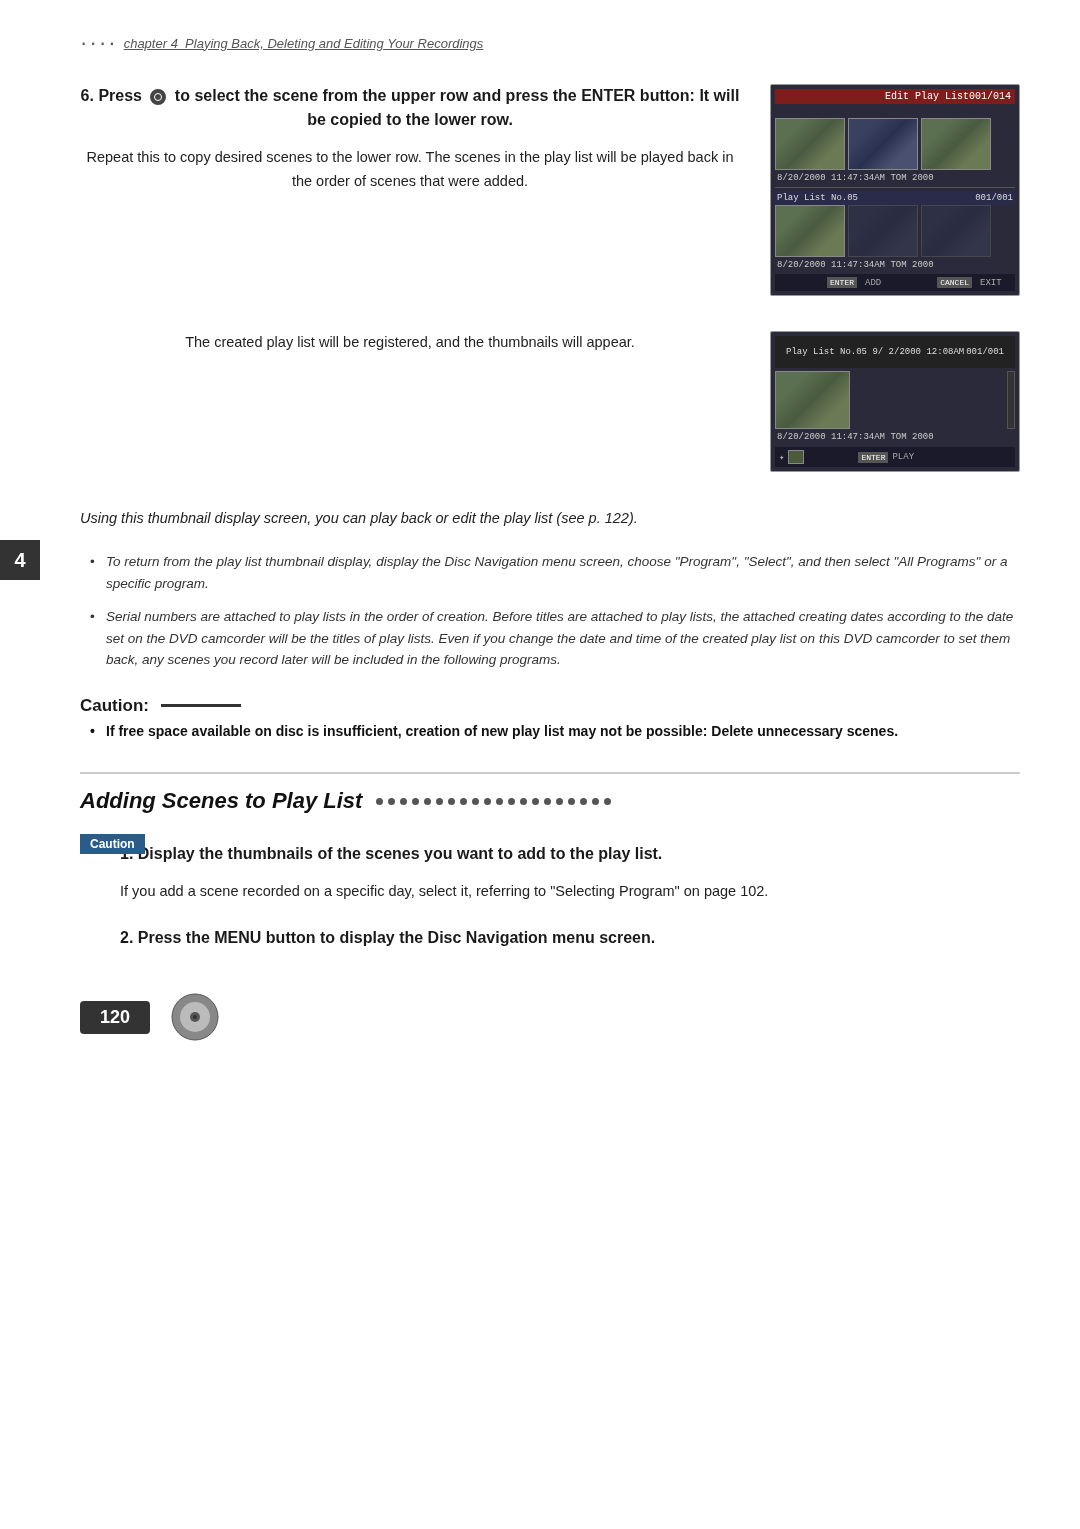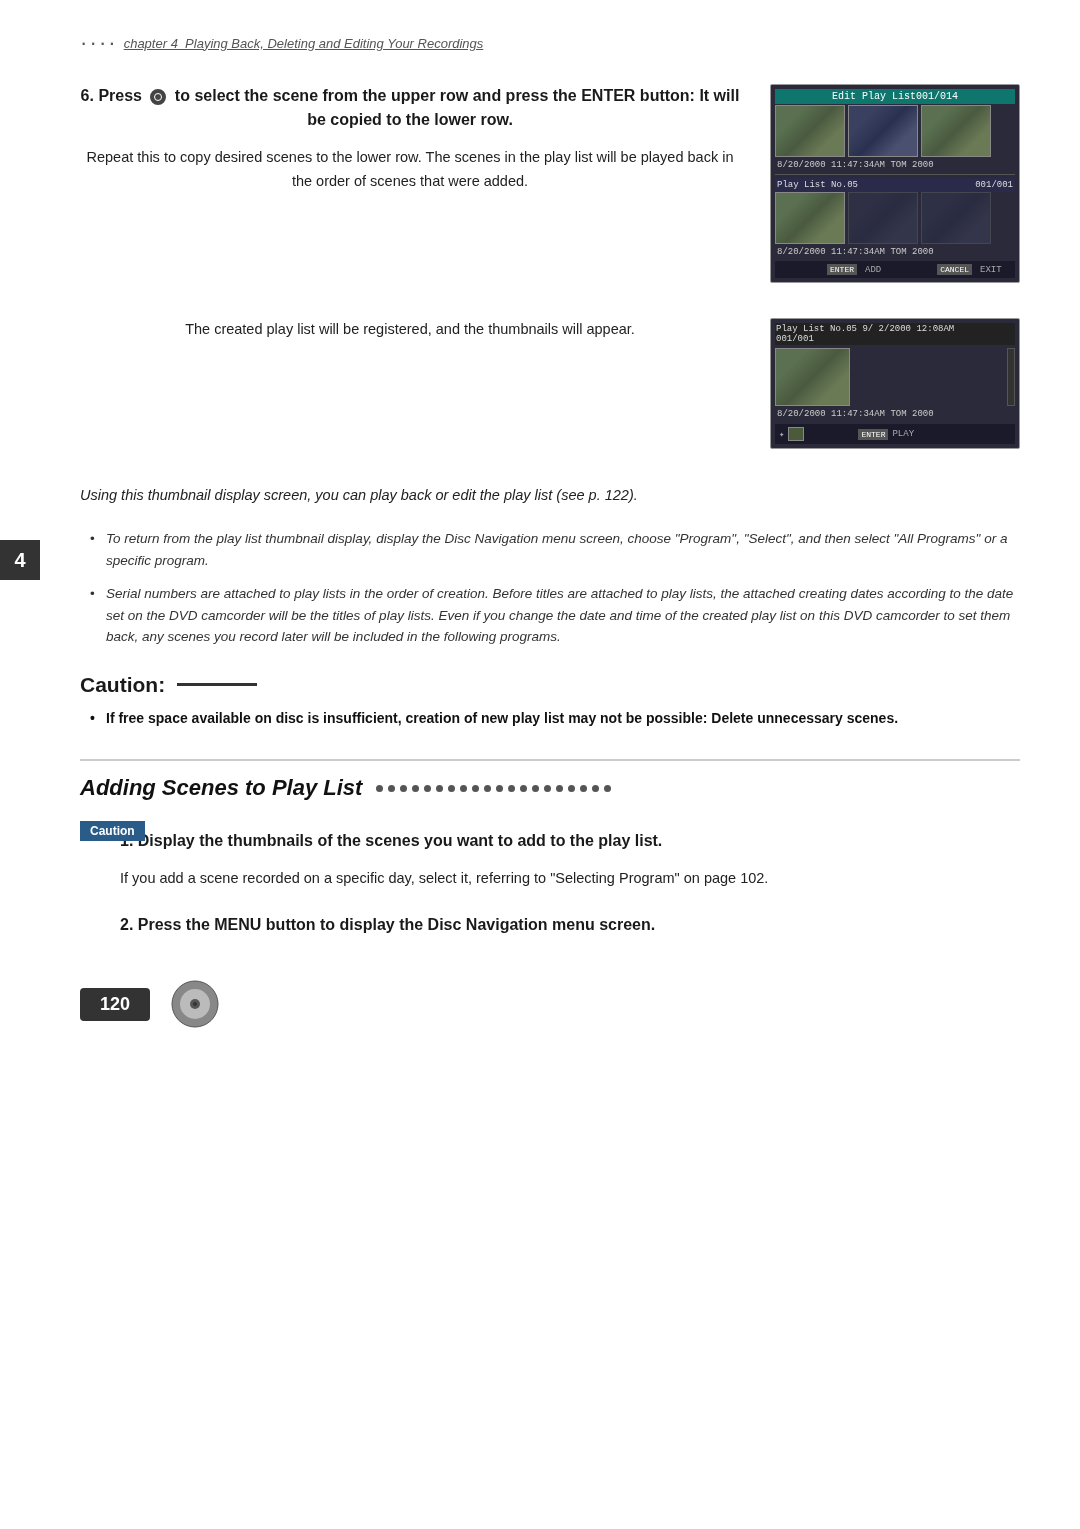--- a/index.html
+++ b/index.html
@@ -74,27 +74,27 @@
       border: 1px solid #999;
       background: #2a2a3a;
       font-family: 'Courier New', monospace;
       font-size: 10px;
       color: #ddd;
       padding: 4px;
       border-radius: 2px;
     }
 
     .screen-titlebar {
-      background: #0f766e;
+      background: #7f1d1d;
       color: #fff;
       font-size: 10px;
       padding: 2px 4px;
-      margin-bottom: 1px;
-      display: flex;
-      justify-content: center;
+      margin-bottom: 14px;
+      display: flex;
+      justify-content: flex-end;
     }
 
     .screen-row {
       display: flex;
       gap: 3px;
       margin-bottom: 2px;
     }
 
     .screen-thumb {
       background: #5a6a4a;
@@ -218,26 +218,26 @@
       left: 0;
       font-style: normal;
     }
 
     
     .caution-section {
       margin: 10px 0 30px 0;
     }
 
     .caution-heading {
-      font-size: 21px;
+      font-size: 17px;
       font-weight: bold;
       display: flex;
       align-items: center;
       gap: 12px;
-      margin-bottom: 10px;
+      margin-bottom: 4px;
     }
 
     .caution-line {
       display: inline-block;
       width: 80px;
       height: 3px;
       background: #333;
       vertical-align: middle;
     }
 
@@ -379,24 +379,23 @@
       color: #ddd;
       padding: 4px;
       border-radius: 2px;
     }
 
     .screen2-header {
       display: flex;
       justify-content: space-between;
       font-size: 9px;
       color: #ddd;
-      padding: 1px;
+      padding: 11px;
       background: #222;
       margin-bottom: 3px;
-      flex-direction: column;
     }
 
     .screen2-thumb {
       background: #5a6a4a;
       width: 75px;
       height: 58px;
       border: 1px solid #888;
       overflow: hidden;
       position: relative;
     }

